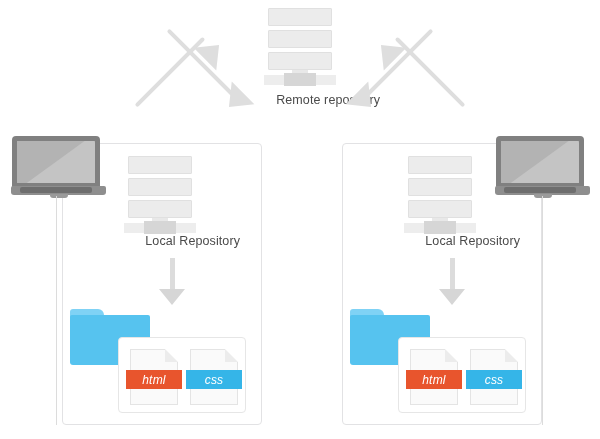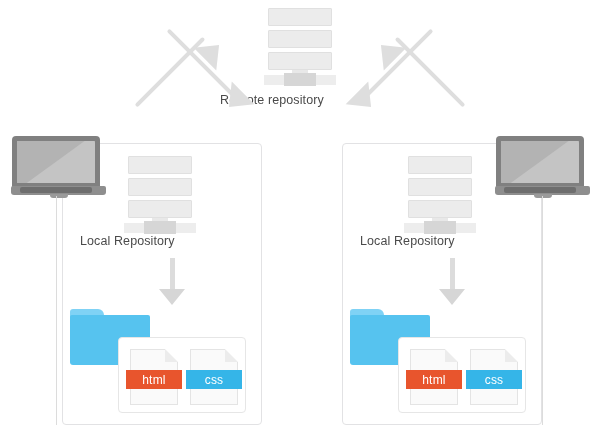--- a/index.html
+++ b/index.html
@@ -28,21 +28,21 @@
   }
 
   
   .label {
     position: absolute;
     font-size: 12.5px;
     color: #4a4a4a;
     white-space: nowrap;
     letter-spacing: 0.1px;
   }
-  .label-center { text-align: left; }
+  .label-center { text-align: right; }
 
   
   .server { position: absolute; }
   .server .slab {
     position: absolute;
     background: #ececec;
     border: 1px solid #e0e0e0;
     box-sizing: border-box;
     border-radius: 1px;
   }
@@ -155,21 +155,21 @@
   
   .filecard {
     position: absolute;
     background: #ffffff;
     border: 1px solid #e6e6e6;
     border-radius: 4px;
     box-sizing: border-box;
   }
 
   
-  .file { position: absolute; }
+  .file { position: absolute; font-style: italic; }
   .file .sheet {
     position: absolute;
     left: 0; top: 0;
     background: #fafafa;
     border: 1px solid #e4e4e4;
     box-sizing: border-box;
   }
   .file .fold {
     position: absolute;
     width: 0; height: 0;

